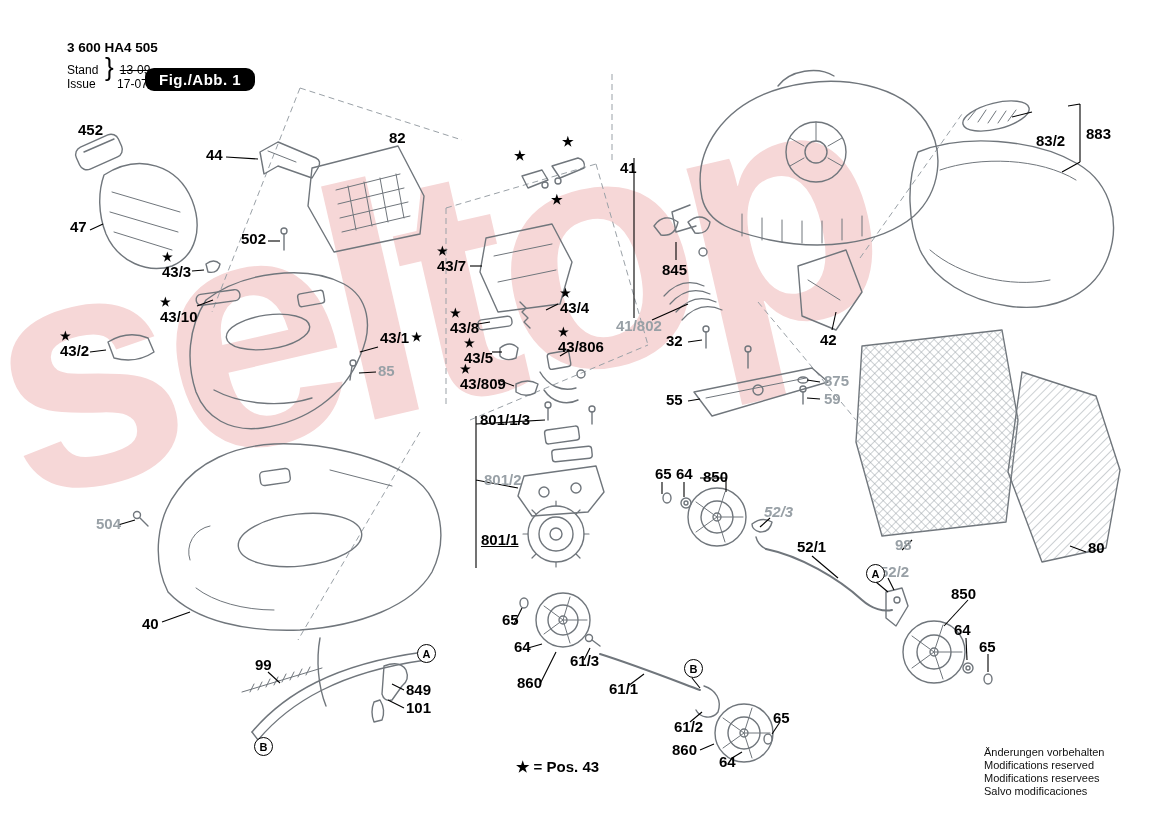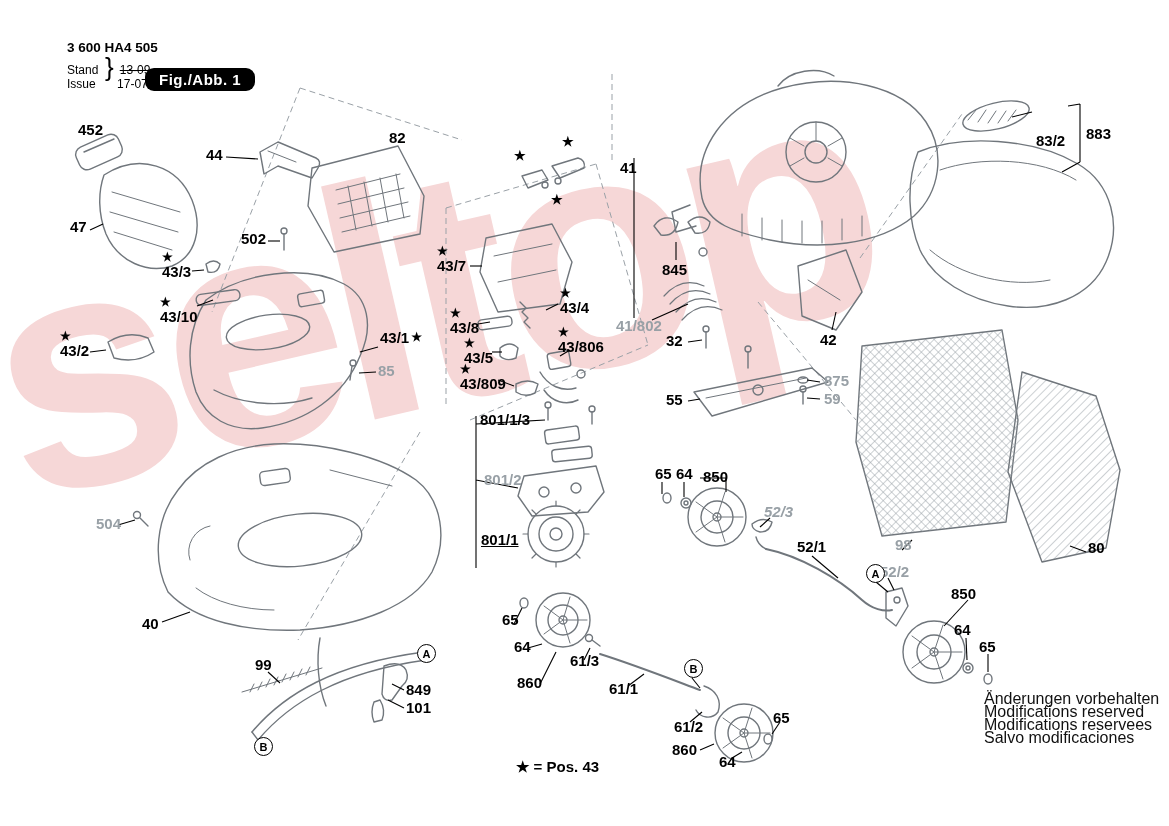--- a/index.html
+++ b/index.html
@@ -19,21 +19,21 @@
              font-weight:bold;font-size:15px;padding:3px 14px;letter-spacing:.5px;border-radius:9px;}
   .label{position:absolute;font-size:15px;font-weight:bold;white-space:nowrap;line-height:15px;}
   .label.gray{color:#98a0a6;}
   .star-above{display:block;font-size:12px;line-height:11px;margin-bottom:1px;}
   .star-right{font-size:12px;margin-left:2px;vertical-align:2px;}
   .free-star{position:absolute;font-size:13px;font-weight:bold;}
   .marker{position:absolute;width:17px;height:17px;border:1.6px solid #000;border-radius:50%;
           display:flex;align-items:center;justify-content:center;font-size:11px;font-weight:bold;
           background:#fff;}
   .legend{position:absolute;left:516px;top:758px;font-size:15px;font-weight:bold;}
-  .notices{position:absolute;left:984px;top:692px;font-size:16px;line-height:13px;color:#111;}
+  .notices{position:absolute;left:984px;top:746px;font-size:11px;line-height:13px;color:#111;}
 </style>
 </head>
 <body>
 
 <div class="page">
 
   <div class="watermark">seltop</div>
 
   <svg class="art" width="1169" height="826" viewBox="0 0 1169 826">
     <defs>

